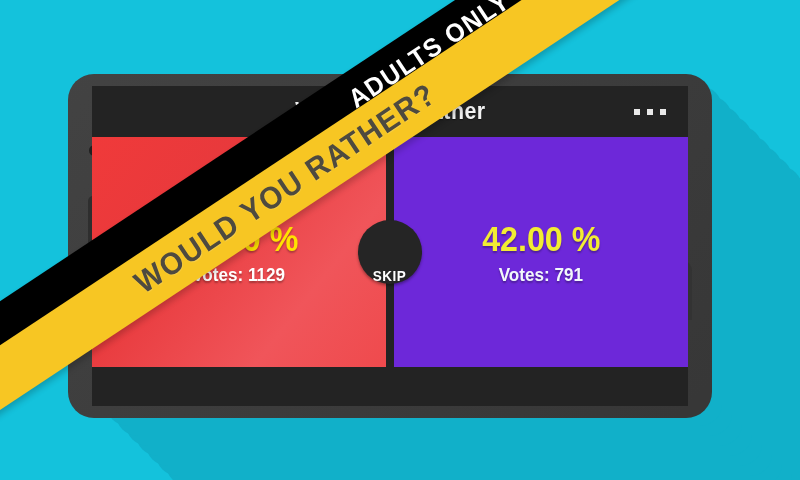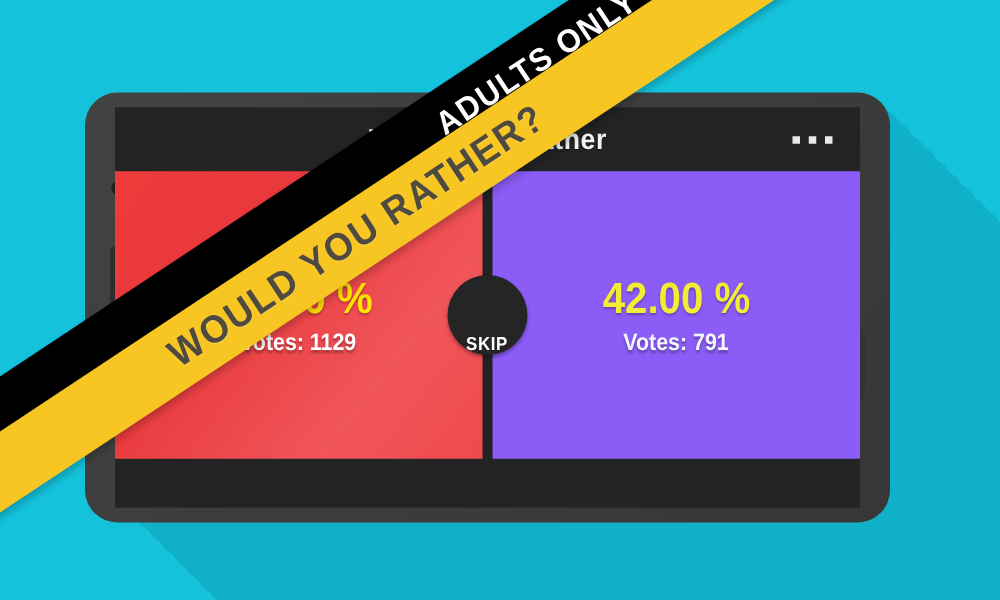--- a/index.html
+++ b/index.html
@@ -105,21 +105,21 @@
   }
   .panel {
     position:relative;
     flex:1;
     display:flex;
     flex-direction:column;
     align-items:center;
     justify-content:center;
   }
   .panel.left   { background:linear-gradient(128deg,#f03a3a 0%,#e8393c 32%,#f0555a 72%,#ef4a4d 100%); }
-  .panel.right  { background:#8b5cf6; }
+  .panel.right  { background:#6d28d9; }
   .divider {
     width:8px;
     background:#232323;
     flex:0 0 8px;
   }
   .pct {
     color:#ffe200;
     font-size:35px;
     font-weight:bold;
     letter-spacing:0px;

